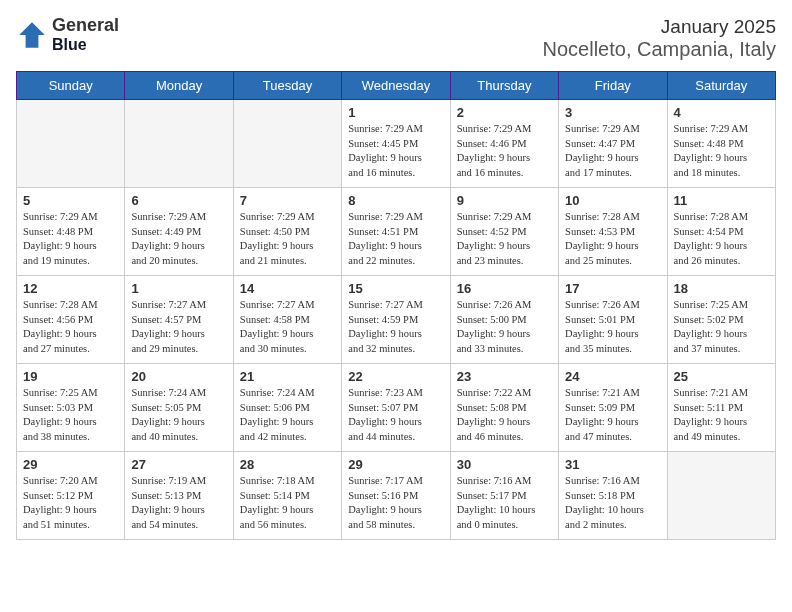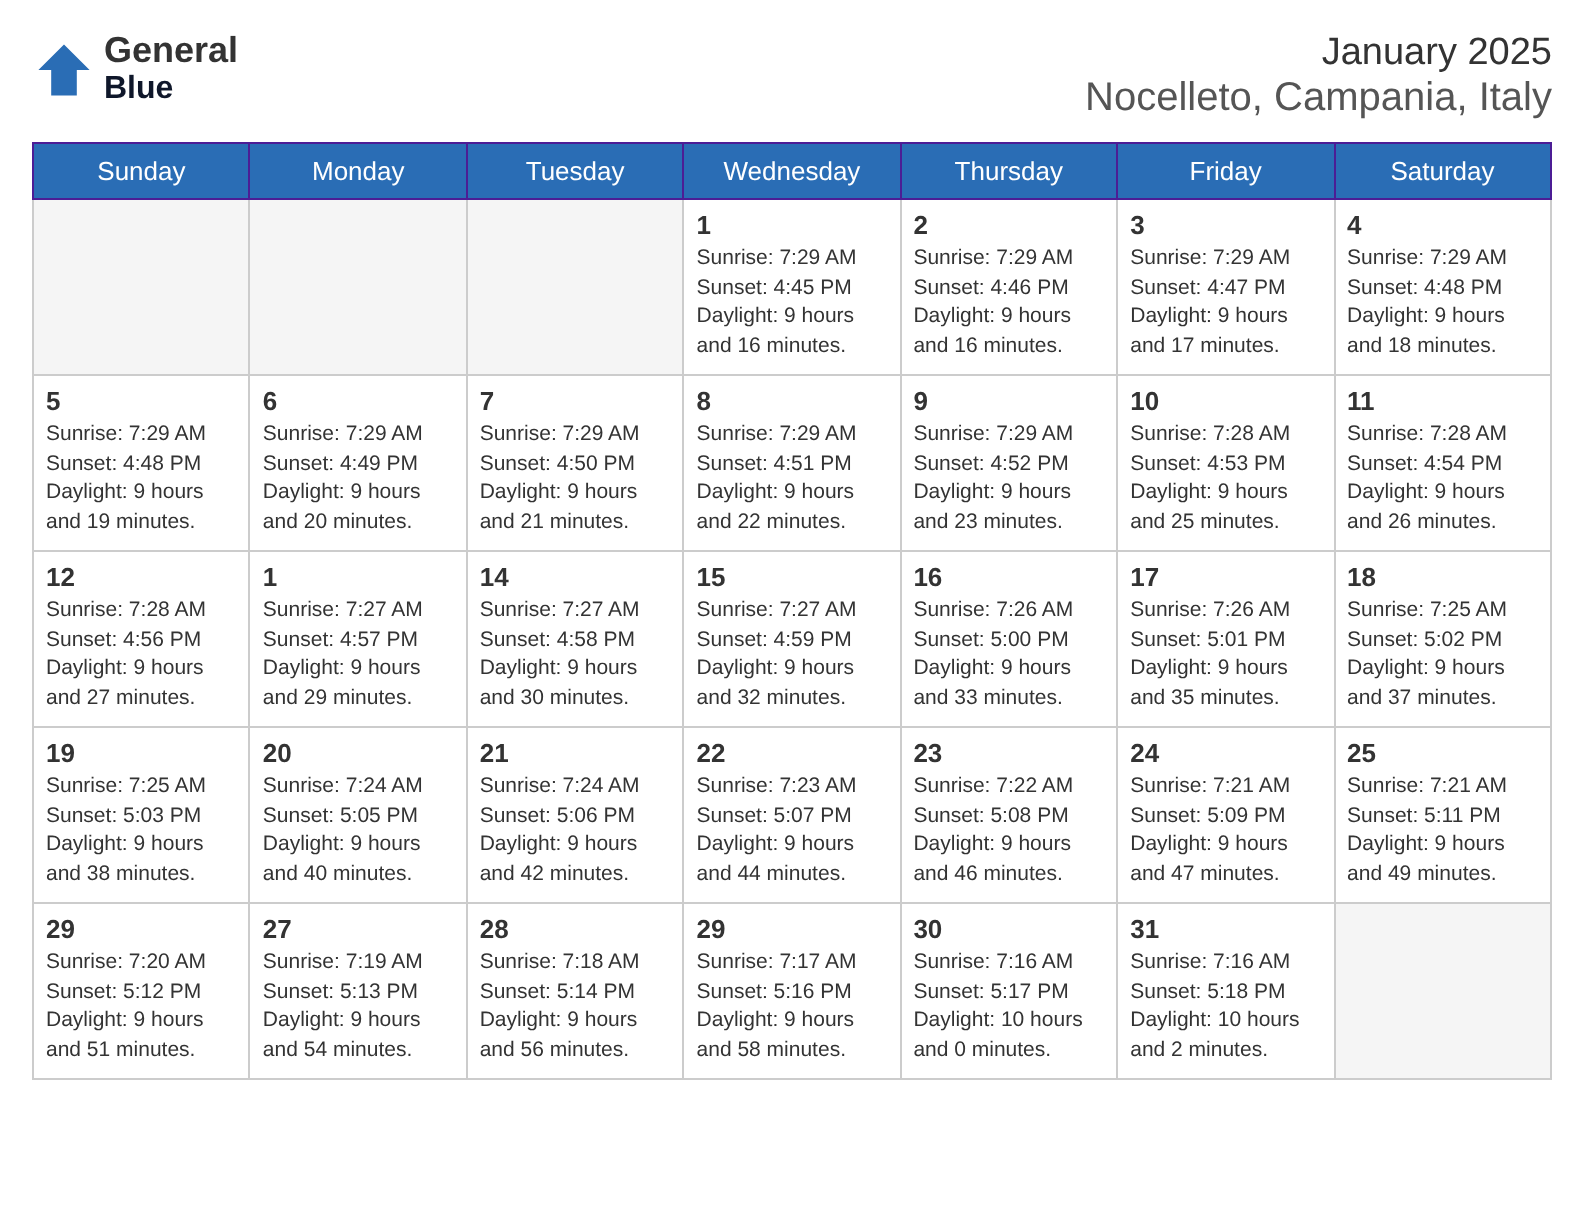--- a/index.html
+++ b/index.html
@@ -80,20 +80,21 @@
       font-weight: bold;
       font-size: 13px;
       color: #333;
       display: block;
       margin-bottom: 2px;
     }
     .day-info {
       font-size: 10.5px;
       color: #333;
       line-height: 1.4;
+      font-family: Liberation Serif, serif;
     }
   </style>
 </head>
 <body>
 
 <div class="header">
   <div class="logo">
     <svg class="logo-icon" viewBox="0 0 40 40" xmlns="http://www.w3.org/2000/svg">
       <polygon points="20,4 36,20 28,20 28,36 12,36 12,20 4,20" fill="#2a6db5"></polygon>
     </svg>

